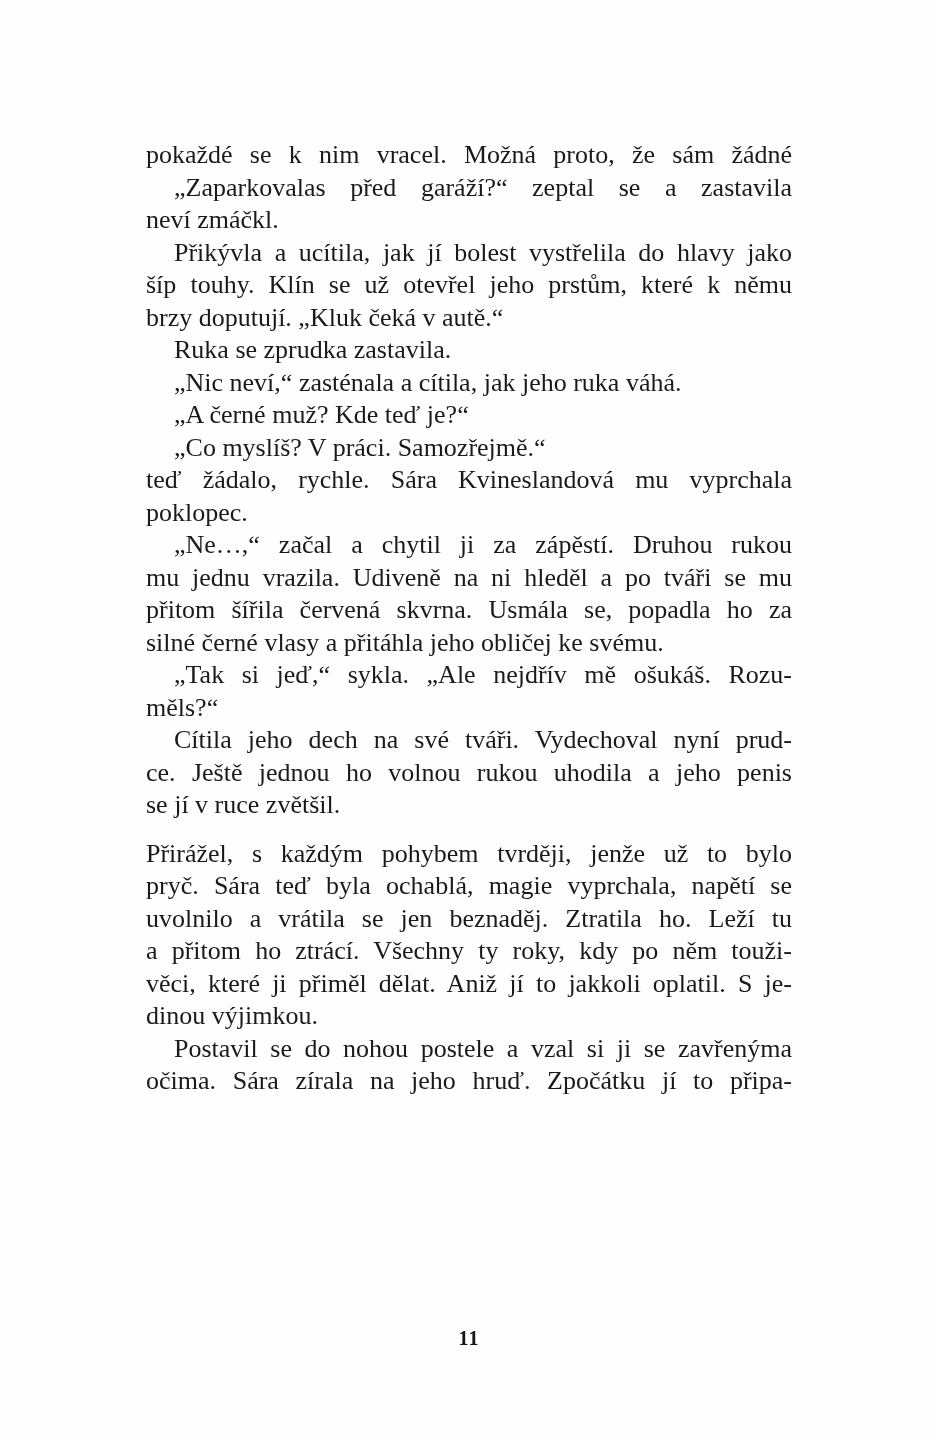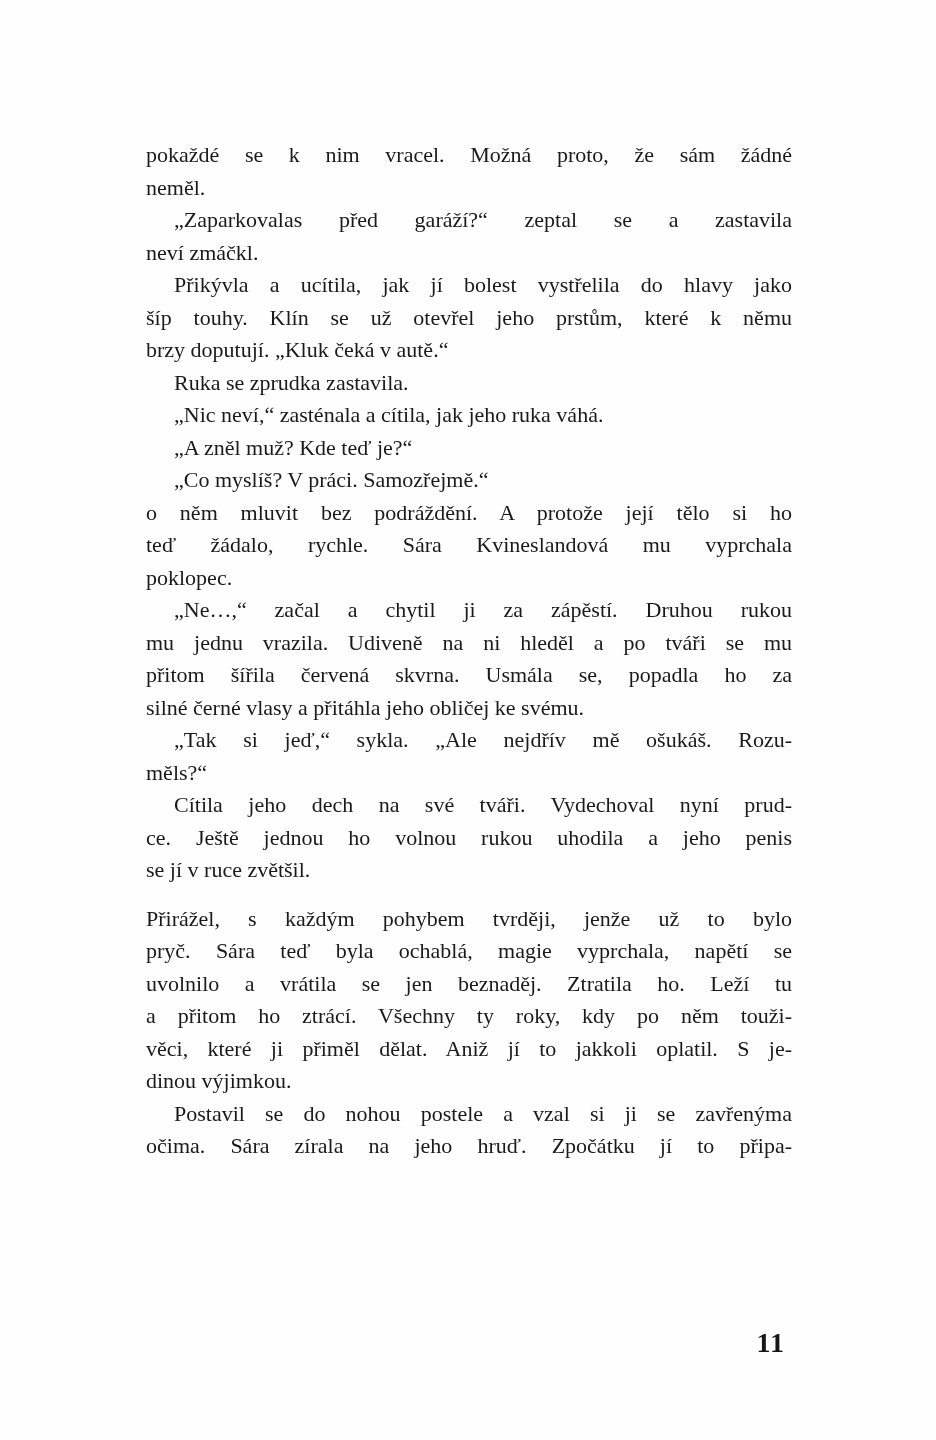--- a/index.html
+++ b/index.html
@@ -14,68 +14,66 @@
     background: #fefefe;
     overflow: hidden;
     font-family: "Liberation Serif", serif;
     color: #1a1a1a;
   }
   .text-block {
     position: absolute;
     left: 146px;
     top: 139px;
     width: 646px;
-    font-size: 22px;
+    font-size: 26px;
     line-height: 32.5px;
   }
   .line {
     height: 32.5px;
     overflow: hidden;
     white-space: normal;
     text-align: left;
   }
   .line.just {
     text-align: justify;
     text-align-last: justify;
   }
   .line.indent {
     text-indent: 28px;
   }
   .line.gap {
     margin-top: 16px;
   }
   .page-number {
     position: absolute;
-    left: 139px;
+    left: 146px;
     top: 1327px;
     width: 646px;
-    text-align: right;
-    font-size: 28px;
+    text-align: center;
+    font-size: 20px;
     font-weight: bold;
     letter-spacing: 1px;
     color: #161616;
   }
 </style>
 </head>
 <body>
 
 <div class="page">
   <main class="text-block">
       <div class="line just">pokaždé se k nim vracel. Možná proto, že sám žádné</div>
-      <div class="line">neměl.</div>
       <div class="line just indent">„Zaparkovalas před garáží?“ zeptal se a zastavila</div>
       <div class="line">neví zmáčkl.</div>
       <div class="line just indent">Přikývla a ucítila, jak jí bolest vystřelila do hlavy jako</div>
       <div class="line just">šíp touhy. Klín se už otevřel jeho prstům, které k němu</div>
       <div class="line">brzy doputují. „Kluk čeká v autě.“</div>
       <div class="line indent">Ruka se zprudka zastavila.</div>
       <div class="line indent">„Nic neví,“ zasténala a cítila, jak jeho ruka váhá.</div>
-      <div class="line indent">„A zněl muž? Kde teď je?“</div>
+      <div class="line indent">„A černé muž? Kde teď je?“</div>
       <div class="line indent">„Co myslíš? V práci. Samozřejmě.“</div>
-      <div class="line just">o něm mluvit bez podráždění. A protože její tělo si ho</div>
       <div class="line just">teď žádalo, rychle. Sára Kvineslandová mu vyprchala</div>
       <div class="line">poklopec.</div>
       <div class="line just indent">„Ne…,“ začal a chytil ji za zápěstí. Druhou rukou</div>
       <div class="line just">mu jednu vrazila. Udiveně na ni hleděl a po tváři se mu</div>
       <div class="line just">přitom šířila červená skvrna. Usmála se, popadla ho za</div>
       <div class="line">silné černé vlasy a přitáhla jeho obličej ke svému.</div>
       <div class="line just indent">„Tak si jeď,“ sykla. „Ale nejdřív mě ošukáš. Rozu-</div>
       <div class="line">měls?“</div>
       <div class="line just indent">Cítila jeho dech na své tváři. Vydechoval nyní prud-</div>
       <div class="line just">ce. Ještě jednou ho volnou rukou uhodila a jeho penis</div>

